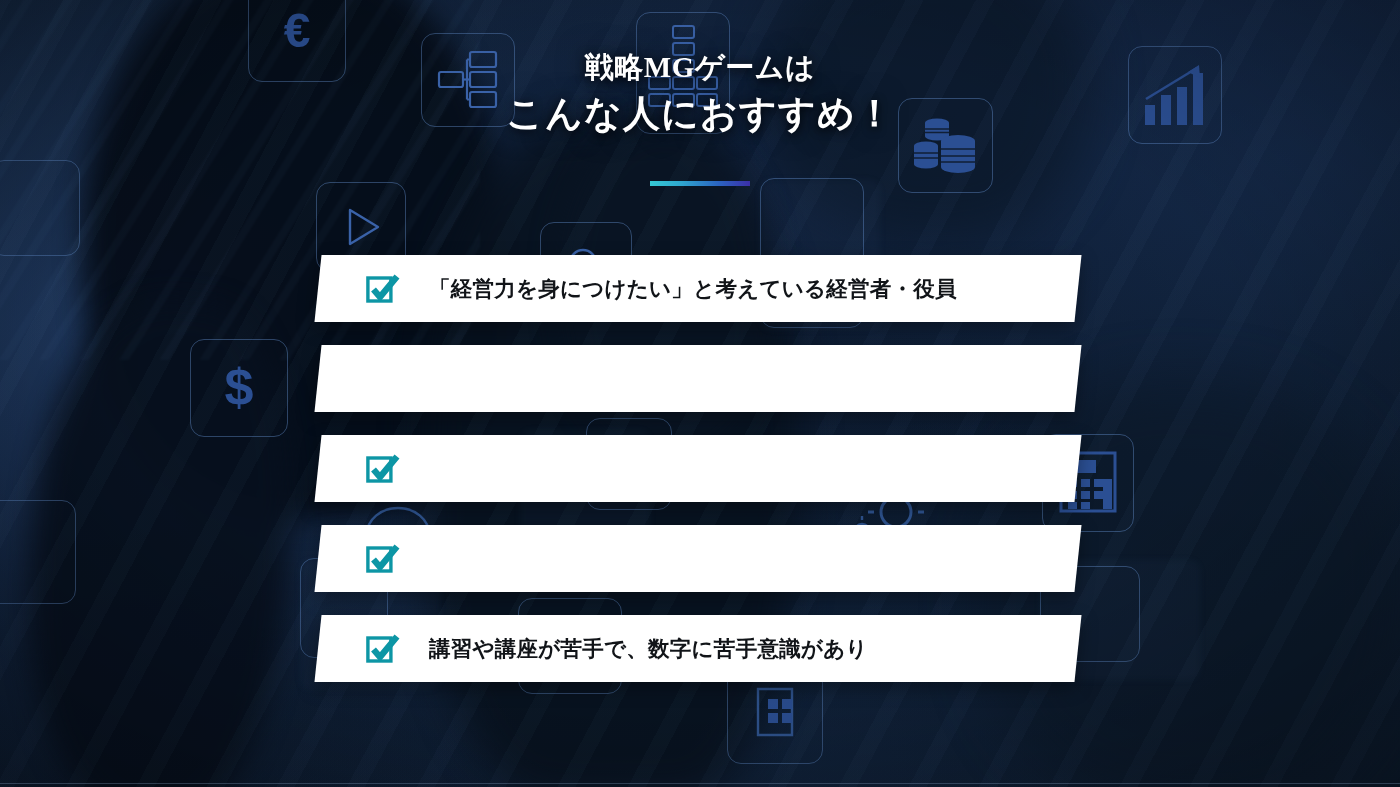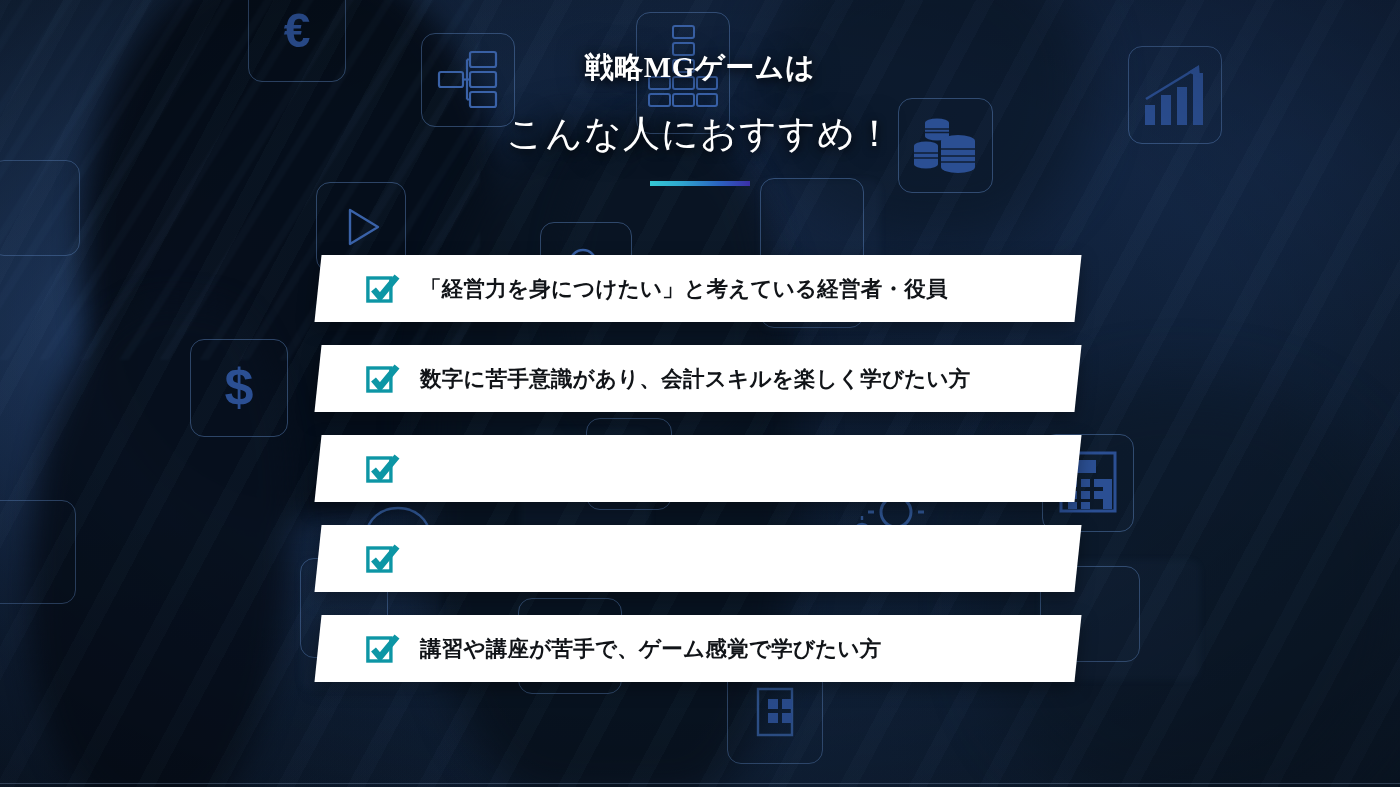--- a/index.html
+++ b/index.html
@@ -132,24 +132,24 @@
   .headline .l1 {
     display:block;
     font-size:29px;
     font-weight:700;
     letter-spacing:0.02em;
     line-height:1.35;
   }
   .headline .l2 {
     display:block;
     font-size:37px;
-    font-weight:400;
+    font-weight:700;
     letter-spacing:0.03em;
     line-height:1.45;
-    margin-top:20px;
+    margin-top:0;
   }
 
   .divider {
     position:absolute;
     left:650px; top:181px;
     width:100px; height:5px;
     background:linear-gradient(90deg, #35c9d4 0%, #2fa8cf 30%, #2a64c0 68%, #3b2fa8 100%);
     z-index:6;
   }
 
@@ -173,20 +173,21 @@
     transform:skewX(-6deg);
     box-shadow:0 6px 18px rgba(0,0,0,0.35);
   }
   .row-inner {
     position:absolute;
     left:318px; top:0;
     width:760px; height:67px;
     display:flex;
     align-items:center;
     padding-left:48px;
+    gap:9px;
   }
   .check-icon {
     flex:0 0 auto;
     width:34px; height:32px;
     margin-right:20px;
   }
   .row-label {
     font-size:21.5px;
     font-weight:700;
     color:#111418;
@@ -403,27 +404,20 @@
         <div class="row-inner">
           <svg class="check-icon" viewBox="0 0 34 32" aria-hidden="true">
     <rect x="1.9" y="5" width="23" height="23" fill="none" stroke="#0d96a5" stroke-width="3.4"></rect>
     <path d="M7.5 16.5 L14 24 L31 3.5" fill="none" stroke="#0d96a5" stroke-width="6.4" stroke-linecap="butt" stroke-linejoin="miter"></path>
   </svg>
           <span class="row-label">「経営力を身につけたい」と考えている経営者・役員</span>
         </div>
       </div>
       <div class="row">
         <div class="row-shape"></div>
-        <div class="row-inner">
-          <svg class="check-icon" viewBox="0 0 34 32" aria-hidden="true">
-    <rect x="1.9" y="5" width="23" height="23" fill="none" stroke="#0d96a5" stroke-width="3.4"></rect>
-    <path d="M7.5 16.5 L14 24 L31 3.5" fill="none" stroke="#0d96a5" stroke-width="6.4" stroke-linecap="butt" stroke-linejoin="miter"></path>
-  </svg>
-          <span class="row-label">数字に苦手意識があり、会計スキルを楽しく学びたい方</span>
-        </div>
       </div>
       <div class="row">
         <div class="row-shape"></div>
         <div class="row-inner">
           <svg class="check-icon" viewBox="0 0 34 32" aria-hidden="true">
     <rect x="1.9" y="5" width="23" height="23" fill="none" stroke="#0d96a5" stroke-width="3.4"></rect>
     <path d="M7.5 16.5 L14 24 L31 3.5" fill="none" stroke="#0d96a5" stroke-width="6.4" stroke-linecap="butt" stroke-linejoin="miter"></path>
   </svg>
         </div>
       </div>
@@ -436,19 +430,19 @@
   </svg>
         </div>
       </div>
       <div class="row">
         <div class="row-shape"></div>
         <div class="row-inner">
           <svg class="check-icon" viewBox="0 0 34 32" aria-hidden="true">
     <rect x="1.9" y="5" width="23" height="23" fill="none" stroke="#0d96a5" stroke-width="3.4"></rect>
     <path d="M7.5 16.5 L14 24 L31 3.5" fill="none" stroke="#0d96a5" stroke-width="6.4" stroke-linecap="butt" stroke-linejoin="miter"></path>
   </svg>
-          <span class="row-label">講習や講座が苦手で、ゲーム感覚で学びたい方</span>
+          <span class="row-label">講習や講座が苦手で、数字に苦手意識があり</span>
         </div>
       </div>
     </div>
 
   <div class="bottom-line"></div>
 </div>
 
 </body></html>

